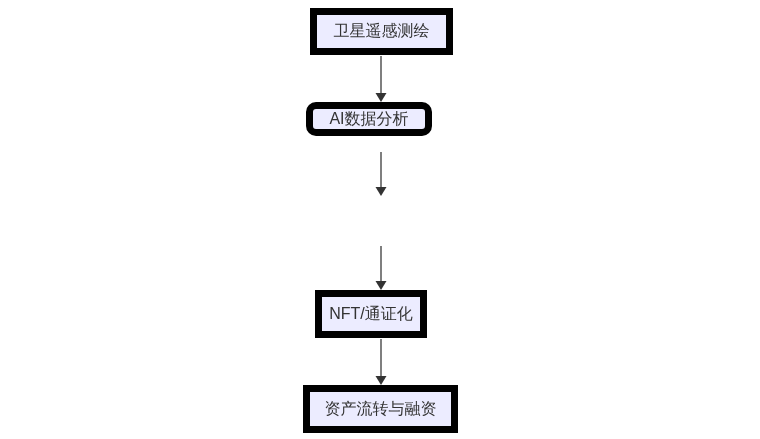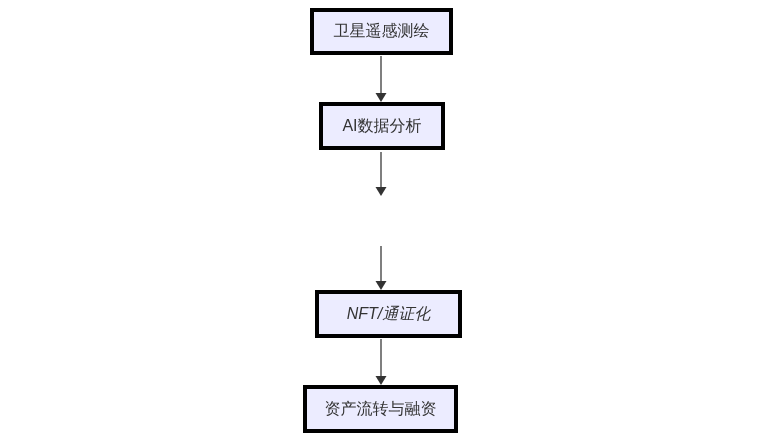--- a/index.html
+++ b/index.html
@@ -12,33 +12,33 @@
     width: 760px;
     height: 439px;
     background: #ffffff;
     overflow: hidden;
     font-family: "Liberation Sans", "DejaVu Sans", sans-serif;
   }
   .flow-node {
     position: absolute;
     box-sizing: border-box;
     background: #ECECFF;
-    border: 4px solid #000000;
+    border: 7px solid #000000;
     color: #333333;
     font-size: 16px;
     display: flex;
     align-items: center;
     justify-content: center;
     text-align: left;
     white-space: nowrap;
   }
   .node-1 { left: 310px; top: 8px;   width: 143px; height: 47px; }
-  .node-2 { left: 319px; top: 102px; width: 126px; height: 48px; }
+  .node-2 { left: 306px; top: 102px; width: 126px; height: 34px; border-radius: 10px; }
   .node-3 { left: 318px; top: 196px; width: 128px; height: 49px; }
-  .node-4 { left: 315px; top: 290px; width: 147px; height: 48px; font-style: italic; }
+  .node-4 { left: 315px; top: 290px; width: 112px; height: 48px; }
   .node-5 { left: 303px; top: 385px; width: 155px; height: 48px; }
   .edges-layer {
     position: absolute;
     left: 0;
     top: 0;
     width: 760px;
     height: 439px;
     pointer-events: none;
   }
   .edge-line {

